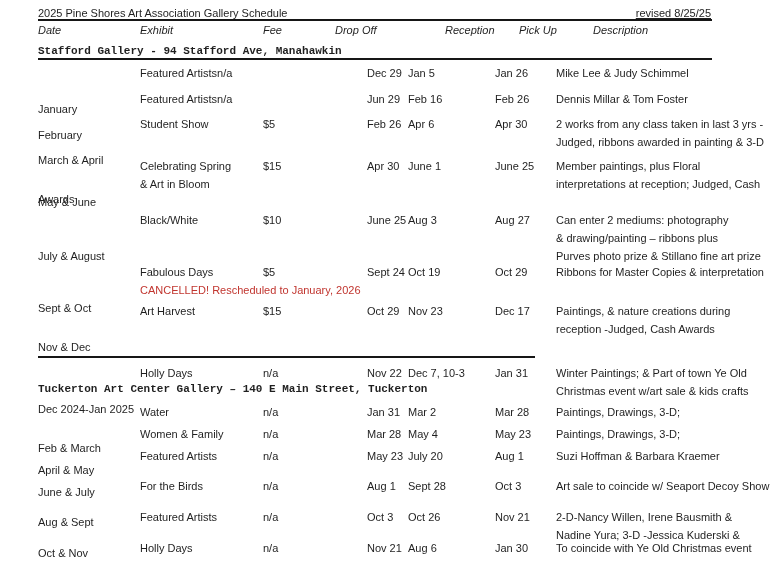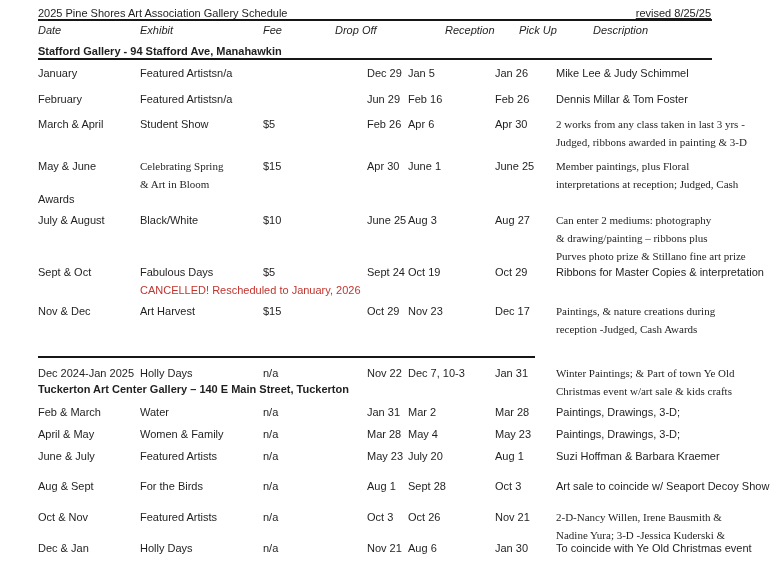--- a/index.html
+++ b/index.html
@@ -7,28 +7,28 @@
     width: 784px; height: 574px;
     background: #ffffff;
     font-family: "Liberation Sans", sans-serif;
     font-size: 11px;
     color: #1f1f1f;
     position: relative;
     overflow: hidden;
   }
   .abs { position: absolute; white-space: nowrap; line-height: 18px; }
   .italic { font-style: italic; }
-  .bold { font-weight: bold; }
+  .bold { font-weight: bold; font-family: Liberation Mono, monospace; }
   .rule { position: absolute; height: 1.5px; background: #161616; }
   .revised { text-decoration: underline; }
 
   .row { position: absolute; left: 38px; width: 746px; line-height: 18px; }
   .c { position: absolute; top: 0; white-space: nowrap; }
-  .ml { white-space: pre-line; font-family: Liberation Serif, serif; }
-  .d { left: 0; }
+  .ml { white-space: pre-line; }
+  .d { left: 0; margin-top: 36px; }
   .e { left: 102px; }
   .f { left: 225px; }
   .o { left: 297px; padding-left: 32px; }
   .r { left: 370px; }
   .p { left: 457px; }
   .x { left: 518px; }
   .overflow-line { position: absolute; left: 0; top: 33px; white-space: nowrap; }
   .cancel { position: absolute; left: 102px; top: 18px; white-space: nowrap; color: #c1352f; }
 
   

